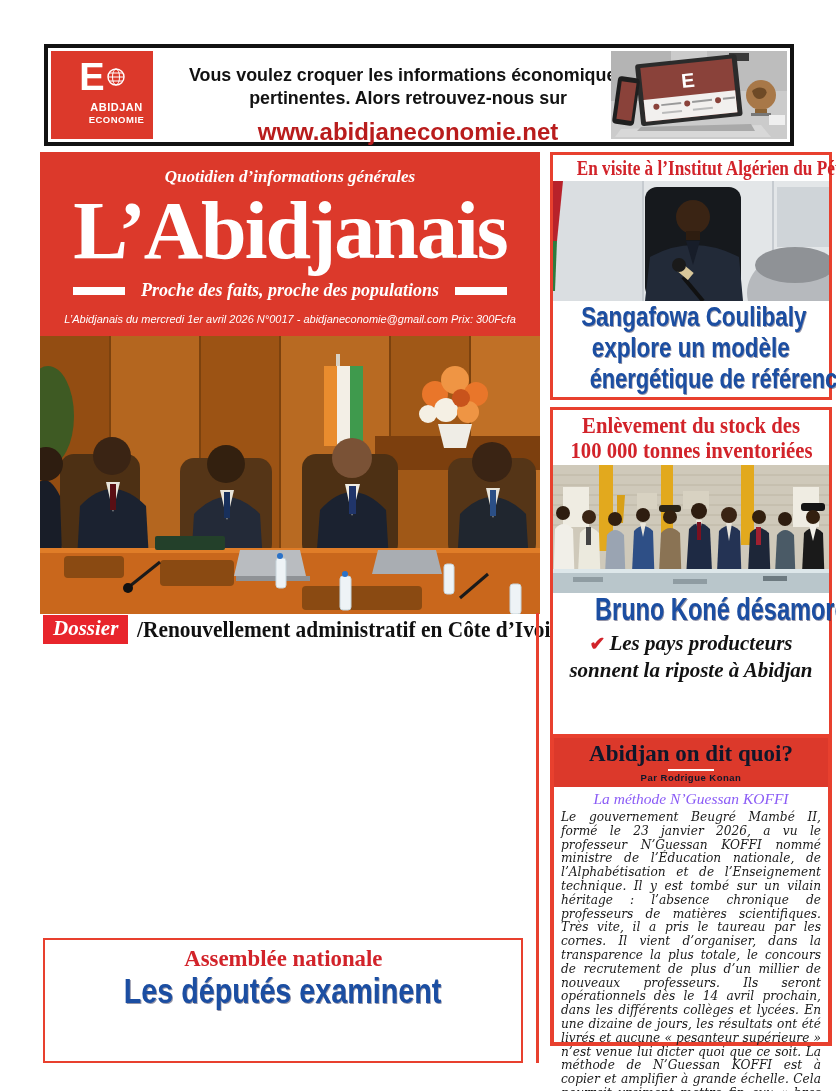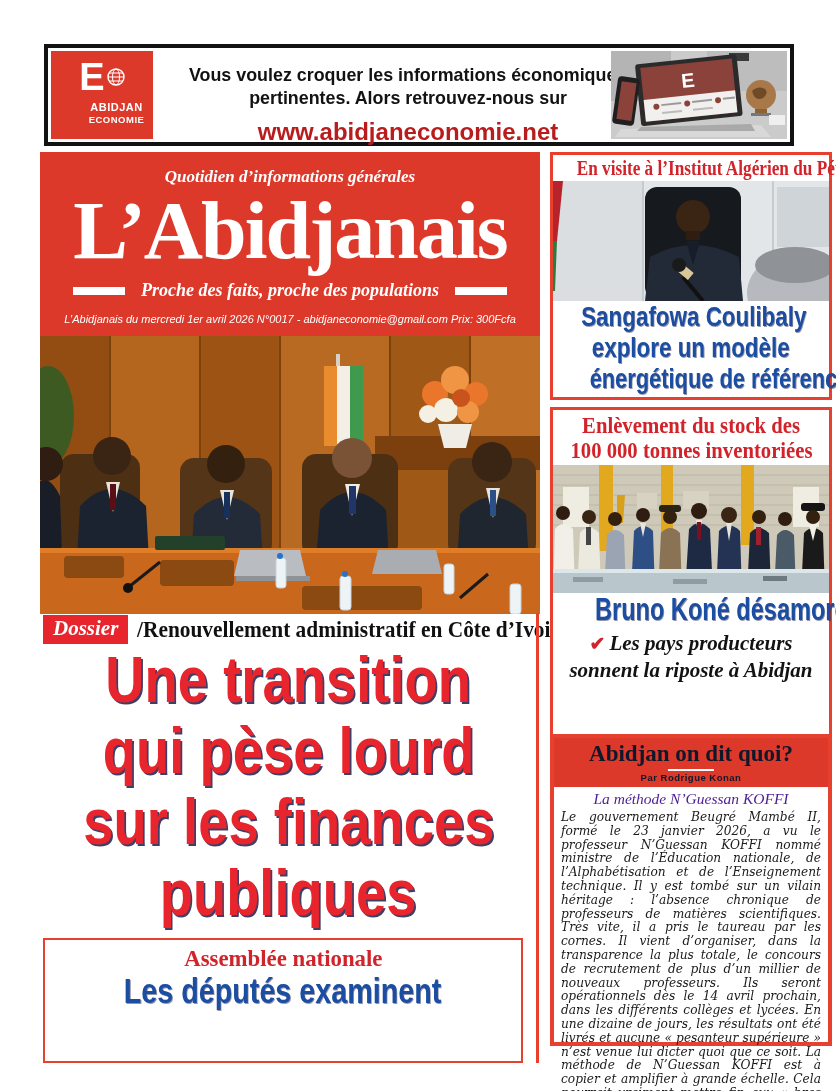--- a/index.html
+++ b/index.html
@@ -55,21 +55,21 @@
   #story2 .hl{font:bold 31px/34px "Liberation Sans",sans-serif;color:#1B4EA2;text-shadow:1px 1px 0 rgba(20,20,60,.45);}
   #story2 .bullet{font:italic bold 21px/26px "Liberation Serif",serif;color:#121212;margin-top:3px;}
   .check{color:#D2232A;font-style:normal;font-size:19px;margin-right:4px;}
 
   
   #chronique{top:734px;height:312px;border-width:4px;}
   #chron-head{background:#DC392B;color:#0f172a;padding:3px 0 4px;}
   #chron-title{font:bold 23px "Liberation Serif",serif;}
   #chron-rule{width:46px;height:2px;background:#fff;margin:2px auto 1px;}
   #chron-byline{font:bold 9.5px "Liberation Sans",sans-serif;letter-spacing:.5px;}
-  #chron-subtitle{font:italic 15.5px "Liberation Serif",serif;color:#4c1d95;margin:3px 0 3px;}
+  #chron-subtitle{font:italic 15.5px "Liberation Serif",serif;color:#8b5cf6;margin:3px 0 3px;}
   #chron-body{font:italic 12.2px/13.8px "DejaVu Serif",serif;color:#1a1a1a;text-align:justify;padding:0 7px;}
 </style>
 </head>
 <body>
 
 <div id="page">
 
   <div id="banner" class="abs">
     <div id="banner-logo" class="abs">
       <div class="e">
@@ -230,26 +230,20 @@
       <circle cx="88" cy="252" r="5" fill="#111"></circle>
       <line x1="420" y1="262" x2="448" y2="238" stroke="#1a1a1a" stroke-width="3"></line>
     </svg>
   </div>
 
   <div id="kicker-row" class="abs">
     <span id="dossier-tag">Dossier</span>
     <span id="dossier-kicker">/Renouvellement administratif en Côte d’Ivoire</span>
   </div>
 
-  <div id="main-headline" class="abs">
-    <span class="hl cx cline" style="--sx:.85">Une transition</span>
-    <span class="hl cx cline" style="--sx:.85">qui pèse lourd</span>
-    <span class="hl cx cline" style="--sx:.85">sur les finances</span>
-    <span class="hl cx cline" style="--sx:.85">publiques</span>
-  </div>
 
   <div id="col-divider" class="abs"></div>
 
   <div id="assembly" class="abs">
     <div class="kick cx" style="--sx:.95">Assemblée nationale</div>
     <div><span class="hl cx" style="--sx:.82">Les députés examinent</span></div>
   </div>
 
   <div id="story1" class="rbox abs">
     <div class="kick cx" style="--sx:.86">En visite à l’Institut Algérien du Pétrole</div>

